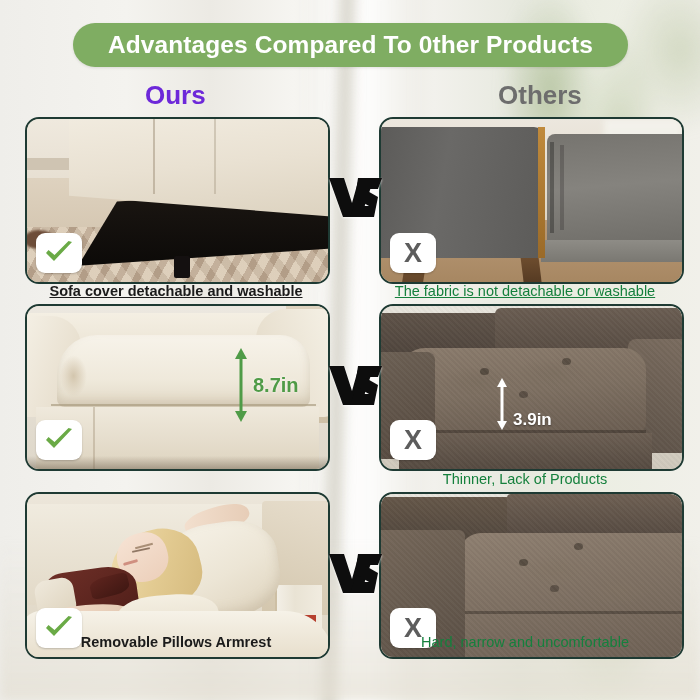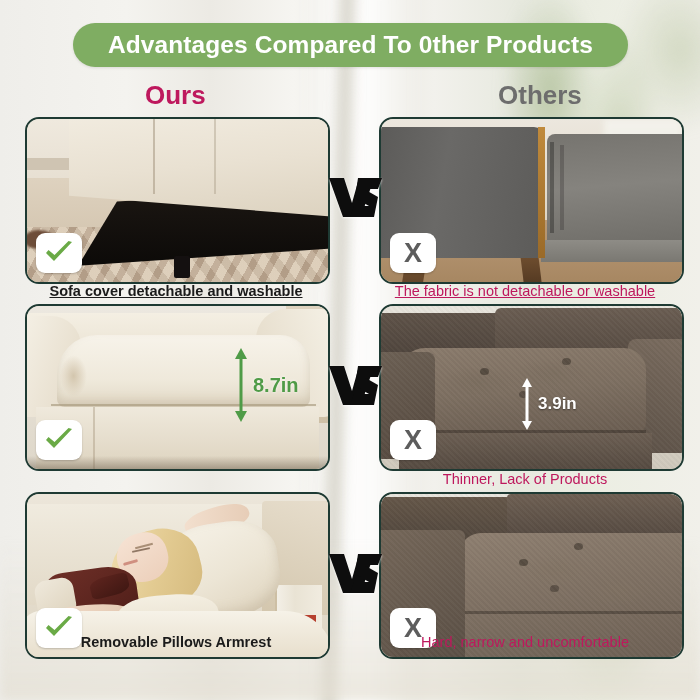--- a/index.html
+++ b/index.html
@@ -89,21 +89,21 @@
     white-space: nowrap;
   }
 
   .col-head {
     position: absolute;
     top: 80px;
     font-size: 26px;
     font-weight: bold;
     white-space: nowrap;
   }
-  .col-head.ours   { left: 145px; color: #be185d; }
+  .col-head.ours   { left: 145px; color: #6d28d9; }
   .col-head.others { left: 498px; color: #6d6d6d; }
 
   
   .panel {
     position: absolute;
     width: 301px;
     height: 163px;
     border: 2px solid #1e3a33;
     border-radius: 14px;
     overflow: hidden;
@@ -331,21 +331,21 @@
     color: #4f9b47;
     font-size: 20px;
     text-shadow: 0 0 3px rgba(255,255,255,.85);
   }
   .measure.white .mlabel {
     color: #ffffff;
     font-size: 17px;
     text-shadow: 0 1px 2px rgba(0,0,0,.45);
   }
   .m-8 { left: 207px; top: 42px; }
-  .m-4 { left: 140px; top: 72px; }
+  .m-4 { left: 115px; top: 72px; align-items: flex-end; }
 
   
   .vs {
     position: absolute;
     left: 326px;
     width: 60px;
     height: 50px;
     display: flex;
     align-items: center;
     justify-content: center;
@@ -357,21 +357,21 @@
 
   
   .caption {
     position: absolute;
     width: 330px;
     text-align: center;
     font-size: 14.5px;
     white-space: nowrap;
   }
   .caption.left  { left: 11px; color: #1b1b1b; font-weight: bold; }
-  .caption.right { left: 360px; color: #be185d; }
+  .caption.right { left: 360px; color: #15803d; }
   .cap1 { top: 283px; text-decoration: underline; }
   .cap2 { top: 471px; }
   .cap3 { top: 634px; }
 </style>
 </head>
 <body>
 
 <div id="page">
 
   <div class="bg-layer">

